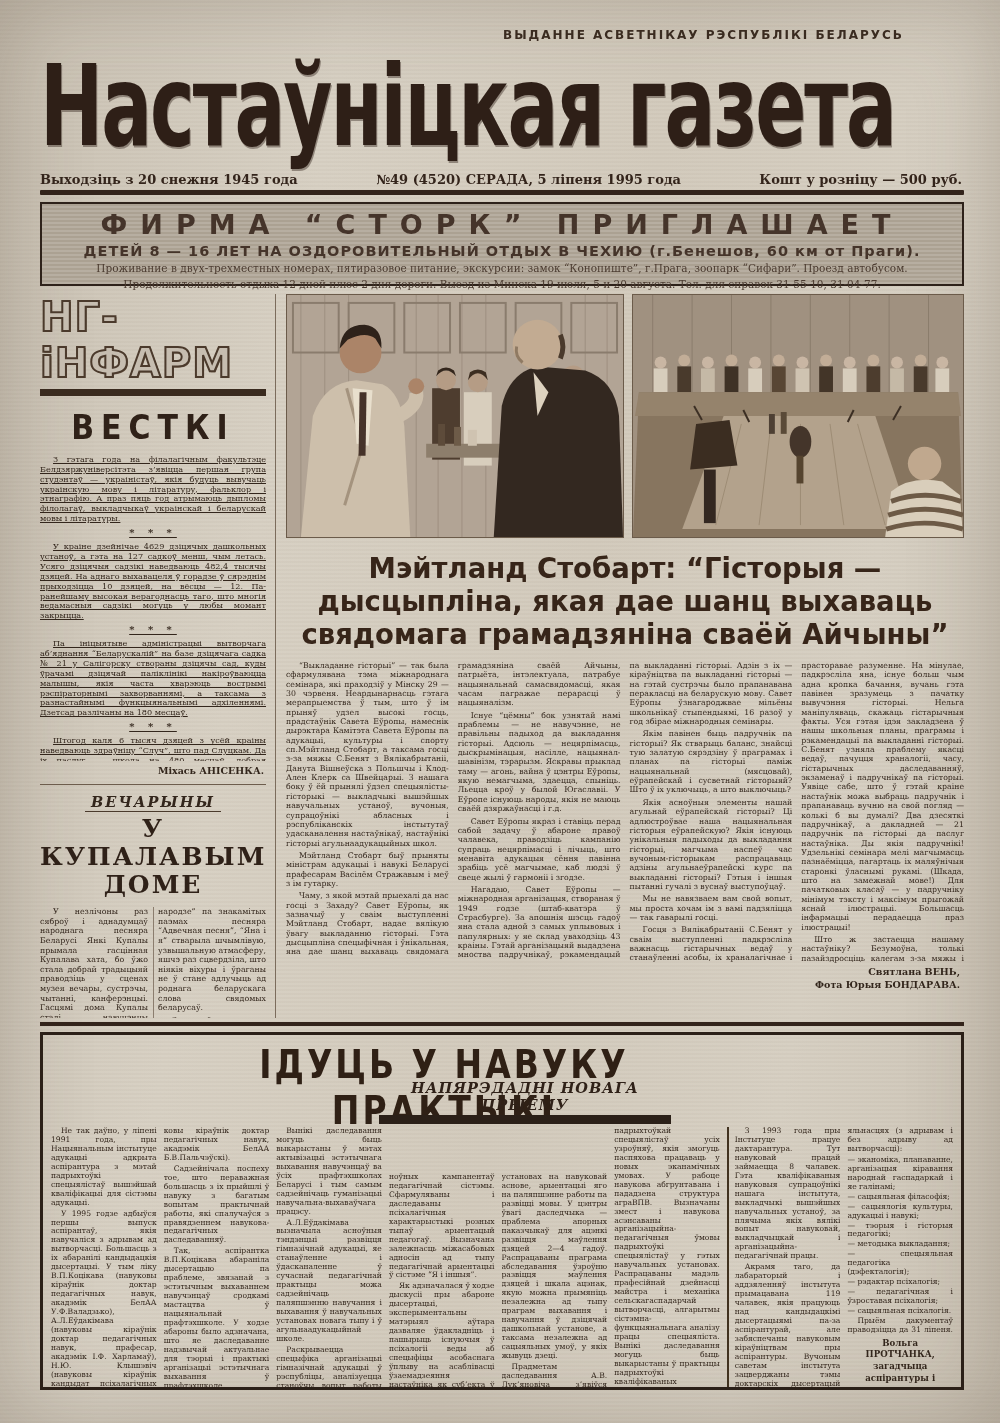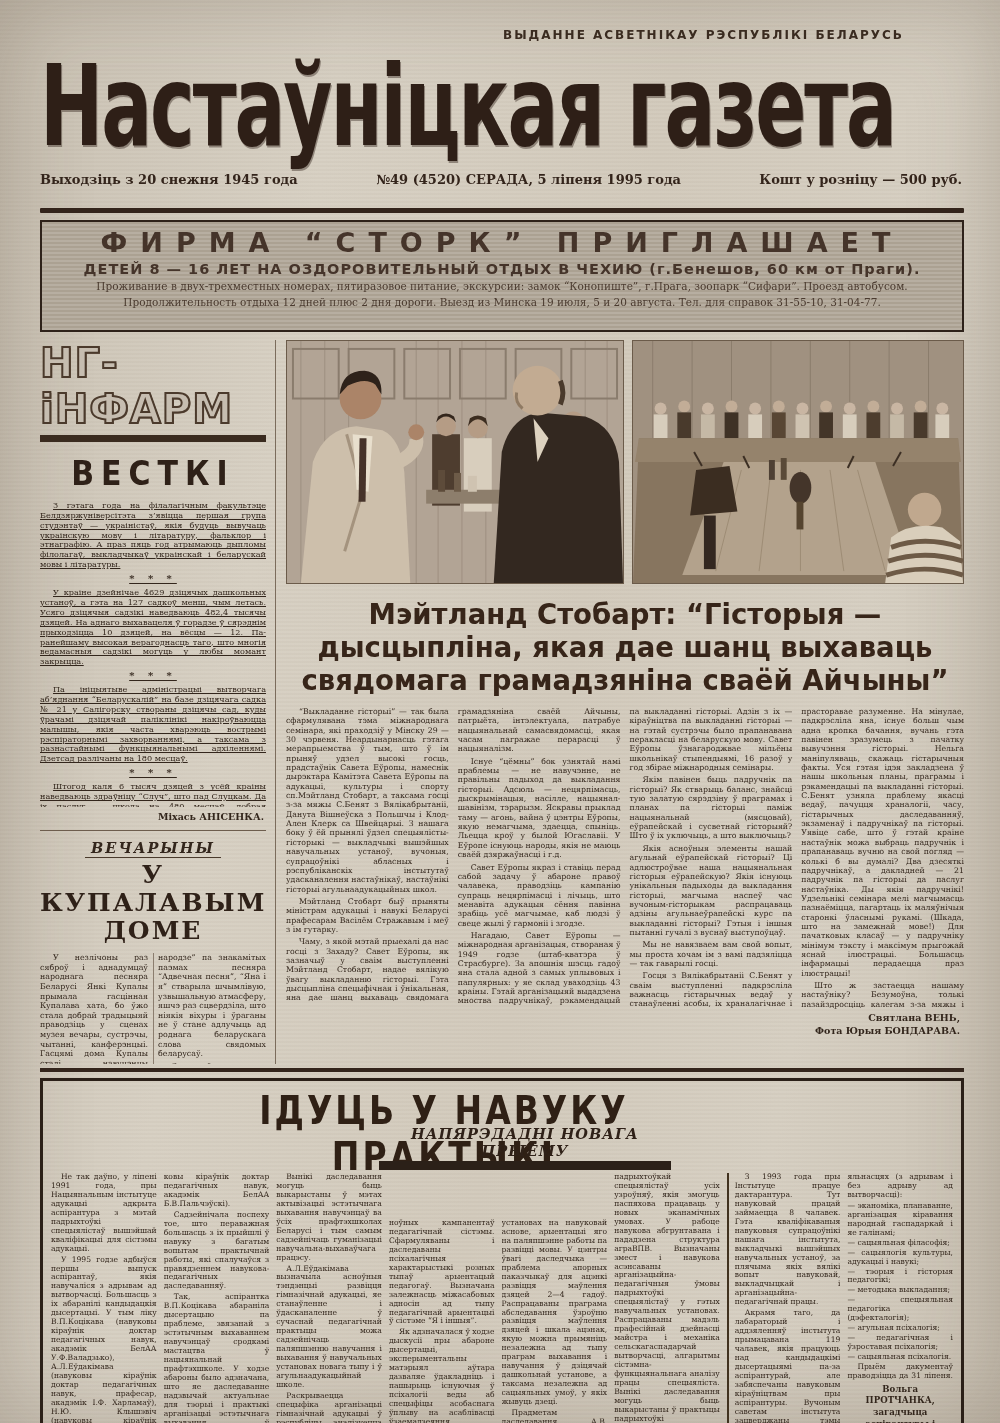--- a/index.html
+++ b/index.html
@@ -19,24 +19,24 @@
   .edition-note { text-align:right; font-family:"DejaVu Sans",sans-serif; font-weight:bold;
     font-size:12px; letter-spacing:2px; color:#3a2b20; padding-right:60px; }
   .masthead { height:118px; display:flex; align-items:flex-end; overflow:visible; margin-top:2px; }
   .masthead-title {
     font-family:"DejaVu Sans",sans-serif; font-weight:bold; font-size:74px; line-height:74px;
     letter-spacing:-2px; white-space:nowrap; color:#2e1f17;
     transform:scaleY(1.52) scaleX(1.02); transform-origin:left bottom;
     text-shadow:1px 1px 0 rgba(46,31,23,.4);
   }
   .dateline { display:flex; justify-content:space-between; align-items:flex-end;
-    font-weight:bold; font-size:13px; padding:10px 2px 21px 0; color:#33241b; }
+    font-weight:bold; font-size:13px; padding:10px 2px 3px 0; color:#33241b; }
   .rule-thick { height:5px; background:#33241b; border-radius:1px; }
   
-  .ad-box { margin-top:7px; border:2px solid #2e221a; height:112px; padding:6px 10px 4px;
+  .ad-box { margin-top:7px; border:2px solid #2e221a; height:84px; padding:6px 10px 4px;
     background: repeating-linear-gradient(0deg, #b7aea1 0 2px, #aba192 2px 4px);
     text-align:center; color:#40302а0; color:#402f24; }
   .ad-line1 { font-family:"DejaVu Sans",sans-serif; font-weight:bold; font-size:27px;
     letter-spacing:13px; line-height:30px; color:#45342a; }
   .ad-line2 { font-family:"DejaVu Sans",sans-serif; font-weight:bold; font-size:14.5px;
     letter-spacing:1px; margin-top:3px; color:#45342a;text-align:center; }
   .ad-small { font-size:10.5px; line-height:13px; margin-top:3px; color:#4a3a2f; }
   .ad-small:first-of-type { margin-top:9px; }
   
   .content { display:flex; margin-top:8px; height:724px; overflow:hidden; }
@@ -346,21 +346,21 @@
       </div>
       <div class="bcol bcol-last">
         <div class="flow">
           <p class="para" style="text-indent:0;">яльнасцях (з адрывам і без адрыву ад вытворчасці):</p>
           <p class="list-item">— эканоміка, планаванне, арганізацыя кіравання народнай гаспадаркай і яе галінамі;</p>
           <p class="list-item">— сацыяльная філасофія;</p>
           <p class="list-item">— сацыялогія культуры, адукацыі і навукі;</p>
           <p class="list-item">— тэорыя і гісторыя педагогікі;</p>
           <p class="list-item">— методыка выкладання;</p>
           <p class="list-item">— спецыяльная педагогіка (дэфекталогія);</p>
-          <p class="list-item">— агульная псіхалогія;</p>
+          <p class="list-item">— рэдактар псіхалогія;</p>
           <p class="list-item">— педагагічная і ўзроставая псіхалогія;</p>
           <p class="list-item">— сацыяльная псіхалогія.</p>
           <p class="para">Прыём дакументаў праводзіцца да 31 ліпеня. Даведкі можна атрымаць па тэл. 205-338.</p>
 
         </div>
         <div class="bb-sig">
           <div>Вольга ПРОТЧАНКА,</div>
           <div>загадчыца аспірантуры і дактарантуры Нацыянальнага інстытута адукацыі.</div>
         </div>
       </div>

